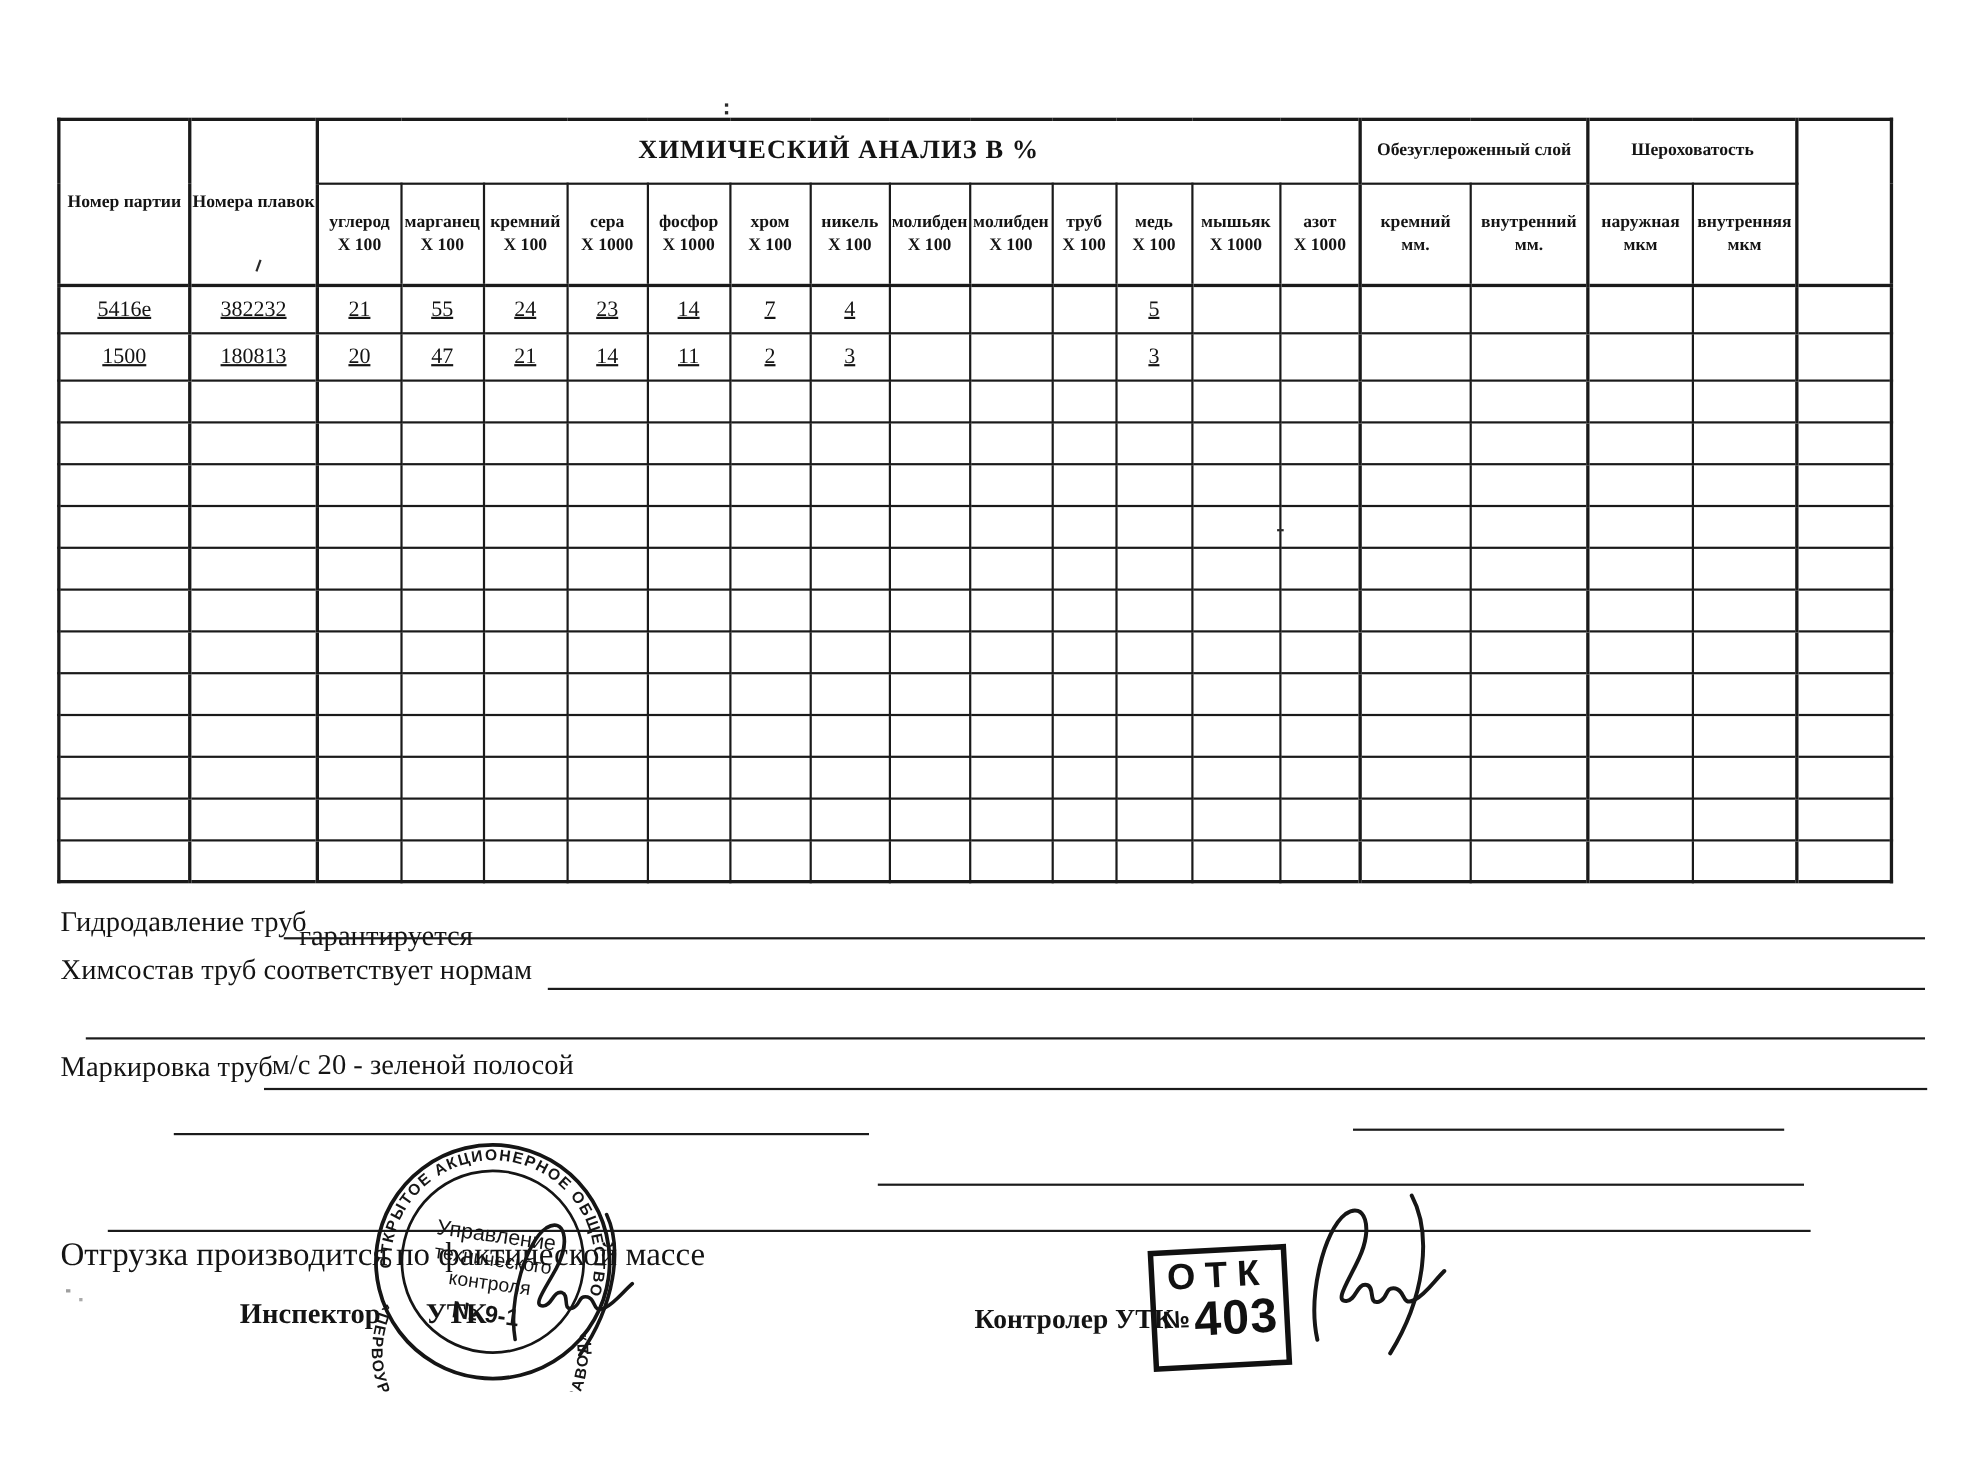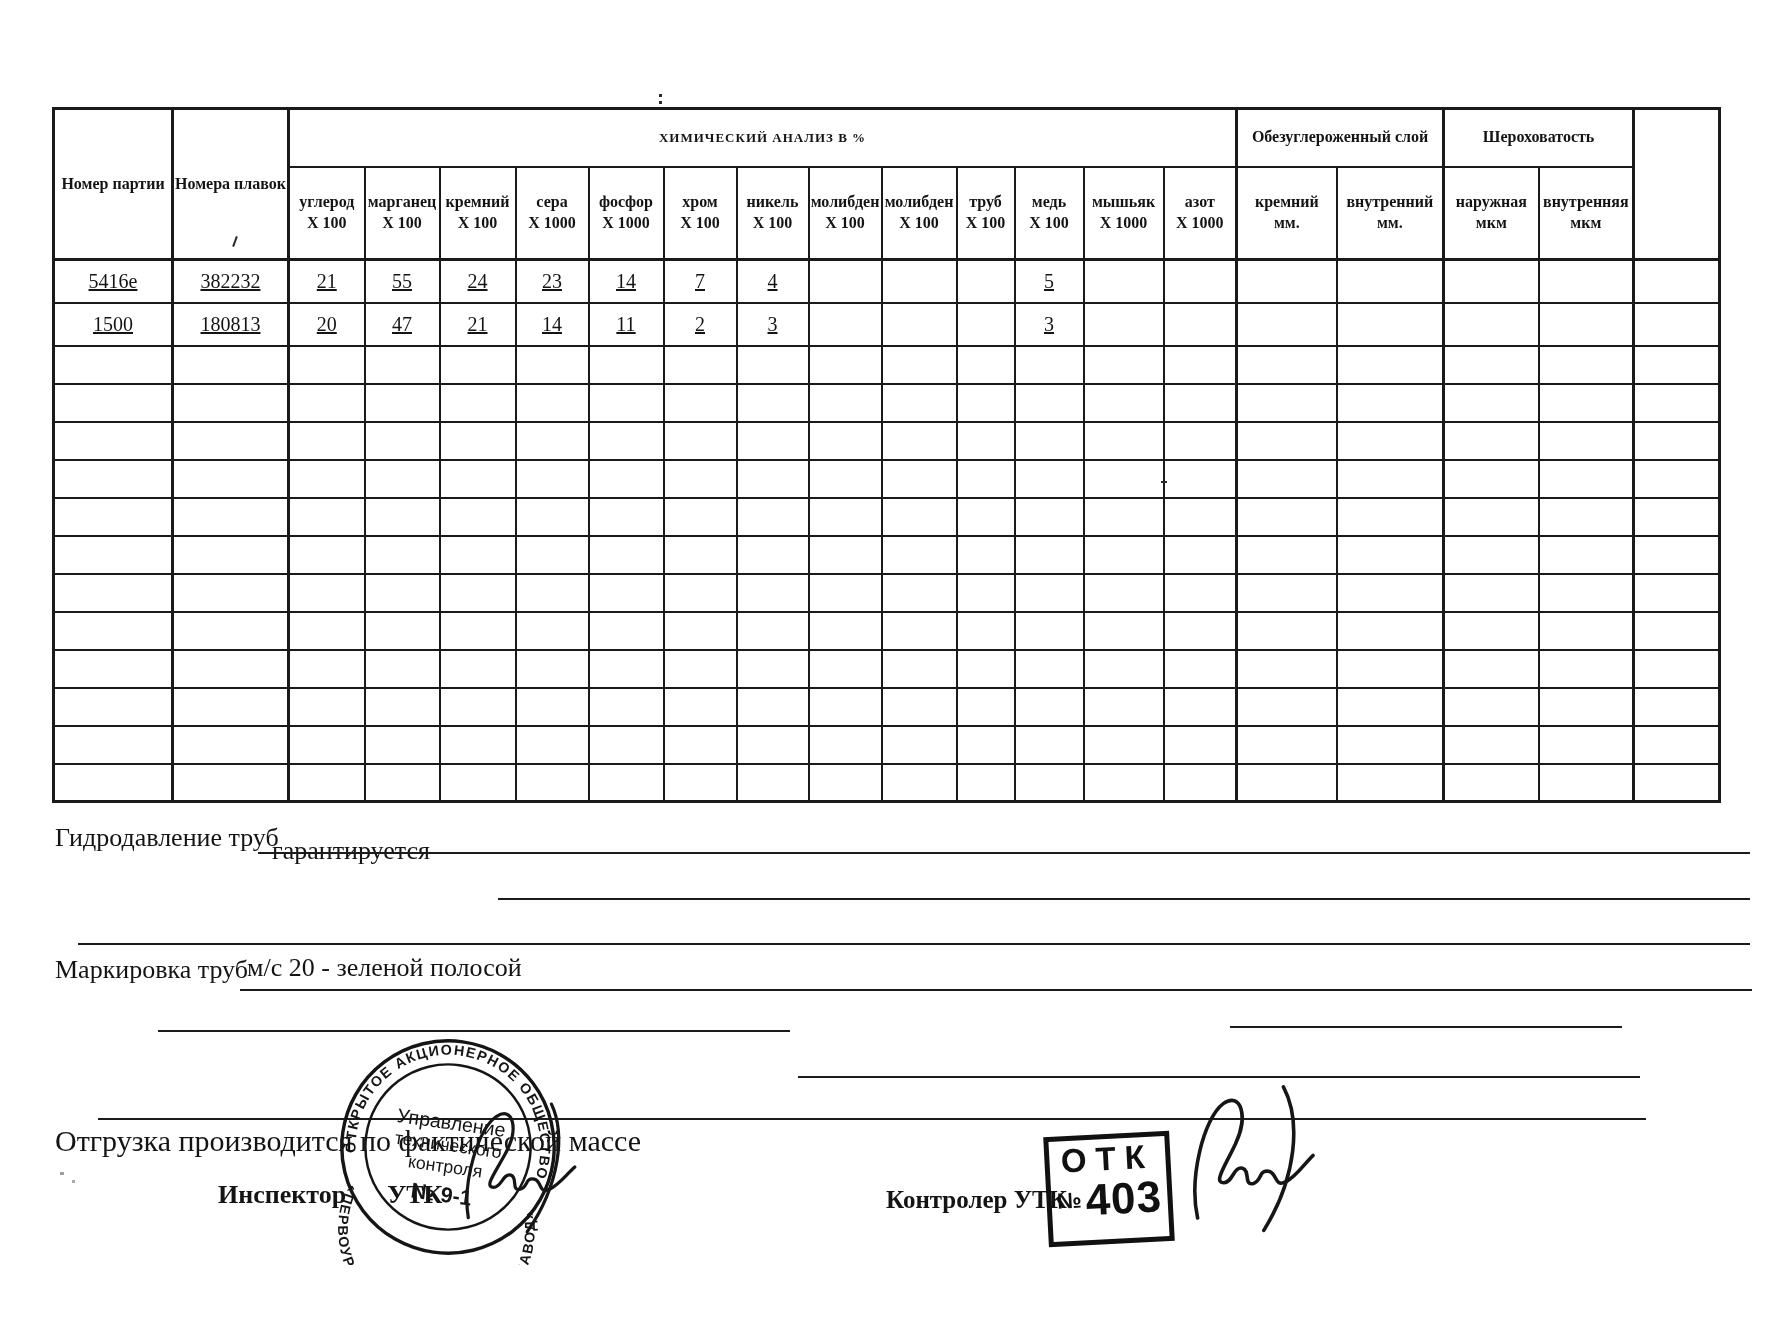--- a/index.html
+++ b/index.html
@@ -10,21 +10,21 @@
              table-layout:fixed;border:3px solid #1a1a1a;}
   .doc-table td{border:2px solid #1a1a1a;padding:0;text-align:center;vertical-align:middle;
                 overflow:hidden;}
   .doc-table .gL{border-left-width:3px;}
   .doc-table thead tr.grp{height:58px;}
   .doc-table thead tr.subr{height:93px;}
   .doc-table tbody tr.data{height:43px;text-decoration:underline;}
   .doc-table tbody tr.empty{height:38px;}
   .doc-table tbody tr:first-child td{border-top-width:3px;}
   .hdr{font-weight:bold;font-size:16px;line-height:1.3;padding:0 8px;}
-  .chem-title{font-weight:bold;font-size:13px;letter-spacing:1px;}
+  .chem-title{font-weight:bold;font-size:24px;letter-spacing:1px;}
   .sub div{font-weight:bold;font-size:16px;line-height:1.3;}
   .doc-table tbody td{font-size:20px;}
   
   .ftext{position:absolute;font-size:26px;white-space:pre;}
   .big{font-size:30px;}
   .bold{font-weight:bold;}
   .hline{position:absolute;height:2px;background:#1b1b1b;}
   
   .round-stamp{position:absolute;left:330px;top:1029px;width:236px;height:236px;}
   .round-stamp text{fill:#151515;font-family:"Liberation Sans",sans-serif;}
@@ -465,20 +465,21 @@
           <td></td>
           <td class="gL"></td>
         </tr>
       </tbody>
   </table>
 
   <div class="ftext" style="left:55px;top:823px">Гидродавление труб</div>
   <div class="ftext" style="left:272px;top:836px">гарантируется</div>
   <div class="hline" style="left:258px;top:852px;width:1492px"></div>
 
+  <div class="ftext" style="left:55px;top:867px">Химсостав труб соответствует нормам</div>
   <div class="hline" style="left:498px;top:898px;width:1252px"></div>
 
   <div class="hline" style="left:78px;top:943px;width:1672px"></div>
 
   <div class="ftext" style="left:55px;top:955px">Маркировка труб</div>
   <div class="ftext" style="left:247px;top:953px">м/с 20 - зеленой полосой</div>
   <div class="hline" style="left:240px;top:989px;width:1512px"></div>
 
   <div class="hline" style="left:158px;top:1030px;width:632px"></div>
   <div class="hline" style="left:1230px;top:1026px;width:392px"></div>

